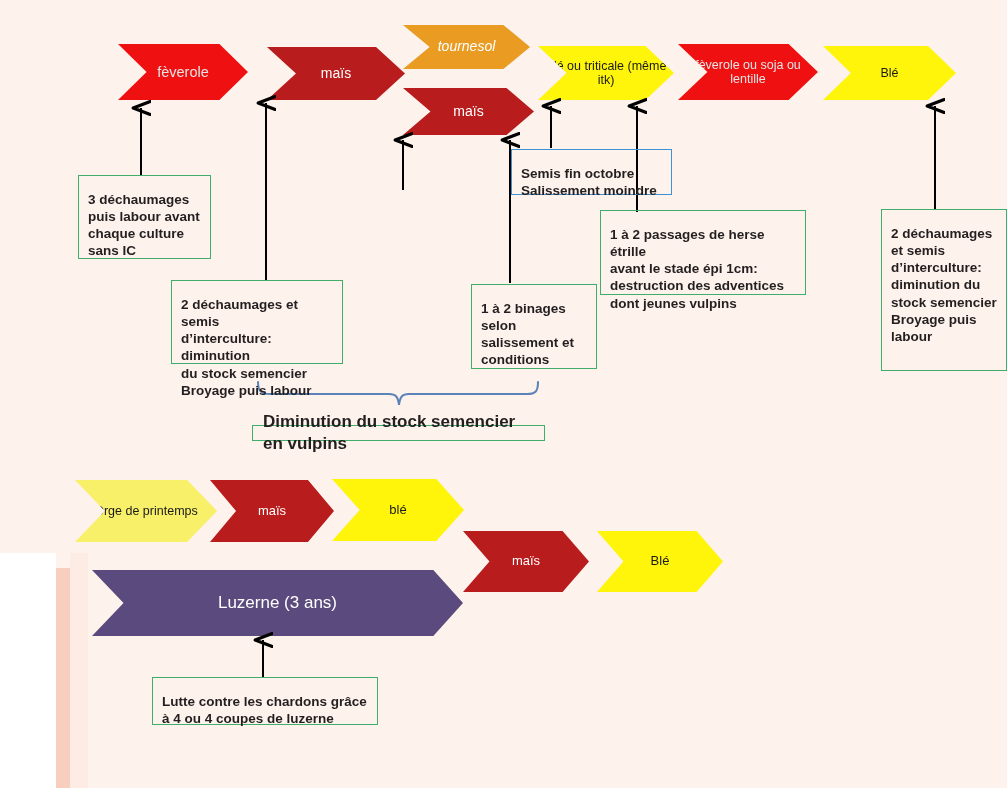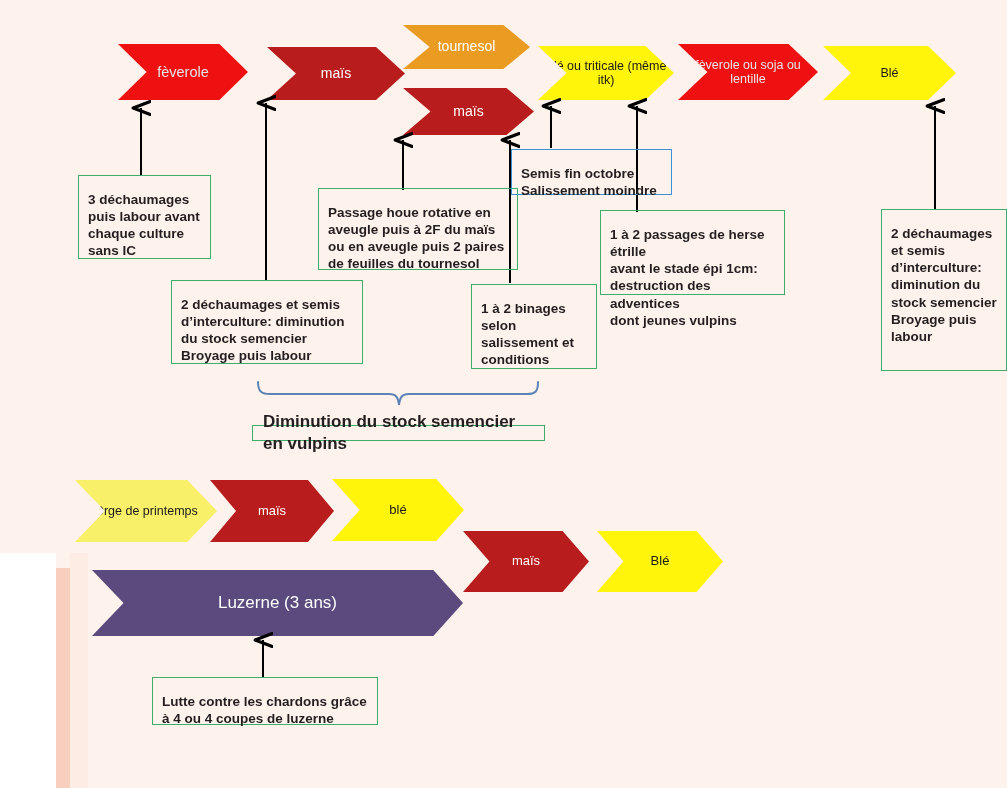--- a/index.html
+++ b/index.html
@@ -22,21 +22,21 @@
     position:absolute;
     display:flex;align-items:center;justify-content:center;
     text-align:center;
     box-sizing:border-box;
     filter:drop-shadow(3px 3px 3px rgba(120,100,95,0.45));
   }
   .chev .lbl{position:relative;z-index:2;line-height:1.12;padding:0 6px;}
 
   .c-red{background:#ef1111;color:#e5e5e5;}
   .c-green{background:#b91c1c;color:#ffffff;}
-  .c-orange{background:#e99b22;color:#ffffff;}
+  .c-orange{background:#e99b22;color:#ffffff;font-style:italic;}
   .c-yellow{background:#fff50a;color:#1a1a1a;}
   .c-lightyellow{background:#f9f069;color:#1a1a1a;}
   .c-purple{background:#5a4a7d;color:#ffffff;}
 
   
   .tbox{
     position:absolute;
     box-sizing:border-box;
     background:transparent;
     border:1.6px solid #3fae6a;
@@ -160,39 +160,35 @@
       <path d="M258,382 C258,392 262,394 270,394 L389,394 C396,394 398,397 399,405
                C400,397 402,394 409,394 L527,394 C535,394 538,392 538,382"></path>
     </g>
   </svg>
 
   <div class="tbox" style="left:78px;top:175px;width:133px;height:84px;">3 déchaumages
 puis labour avant
 chaque culture
 sans IC</div>
 
-  <div class="tbox" style="left:171px;top:280px;width:192px;height:84px;">2 déchaumages et semis
+  <div class="tbox" style="left:171px;top:280px;width:172px;height:84px;">2 déchaumages et semis
 d’interculture: diminution
 du stock semencier
 Broyage puis labour</div>
 
-  <div class="tbox" style="left:318px;top:188px;width:200px;height:82px;">Passage houe rotative en
-aveugle puis à 2F du maïs
-ou en aveugle puis 2 paires
-de feuilles du tournesol</div>
 
   <div class="tbox blue" style="left:511px;top:149px;width:161px;height:46px;">Semis fin octobre
 Salissement moindre</div>
 
   <div class="tbox" style="left:471px;top:284px;width:126px;height:85px;">1 à 2 binages
 selon
 salissement et
 conditions</div>
 
-  <div class="tbox" style="left:600px;top:210px;width:185px;height:85px;">1 à 2 passages de herse étrille
+  <div class="tbox" style="left:600px;top:210px;width:206px;height:85px;">1 à 2 passages de herse étrille
 avant le stade épi 1cm:
 destruction des adventices
 dont jeunes vulpins</div>
 
   <div class="tbox" style="left:881px;top:209px;width:126px;height:162px;">2 déchaumages
 et semis
 d’interculture:
 diminution du
 stock semencier
 Broyage puis

